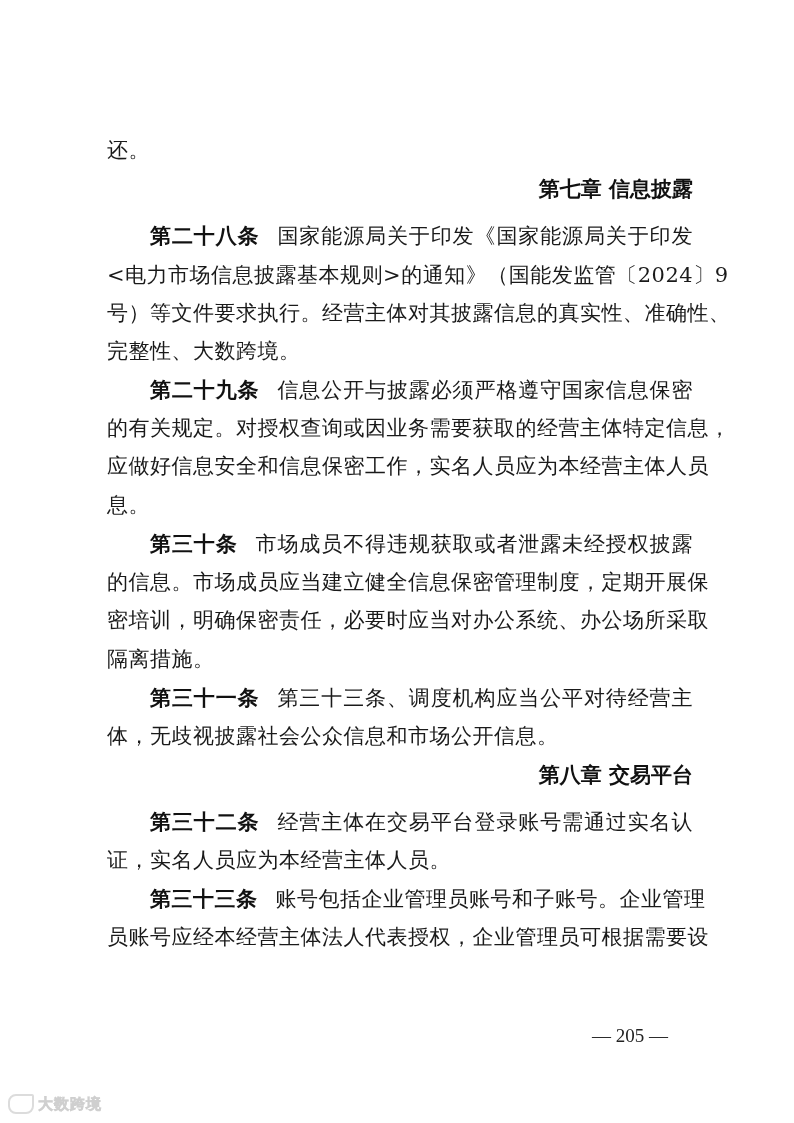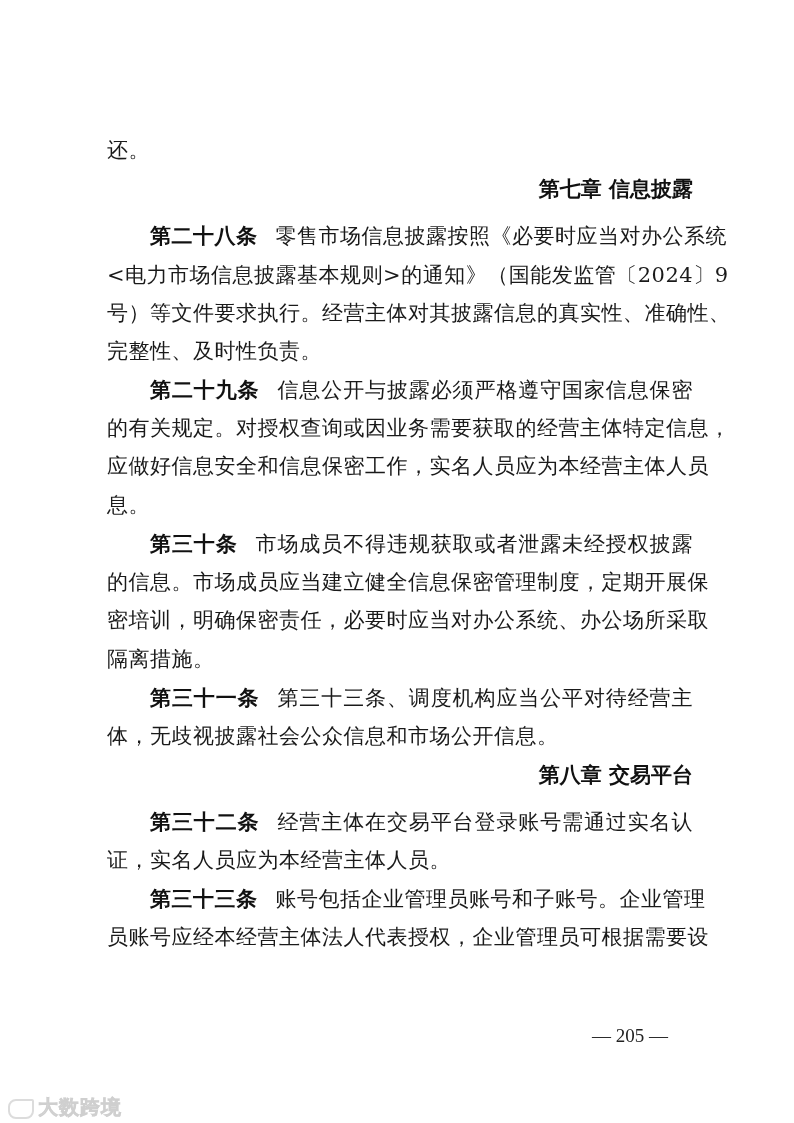--- a/index.html
+++ b/index.html
@@ -10,40 +10,40 @@
           font-size: 21px; line-height: 38px; white-space: nowrap;
           text-align: justify; text-align-last: justify; letter-spacing: 0.5px; }
   .line.last { text-align-last: left; }
   .line.indent { padding-left: 43px; width: 543px; }
   .art { font-family: Liberation Serif, serif; font-weight: bold; color: #111; margin-right: 18px; }
   .chapter { position: absolute; left: 0; width: 586px; text-align: right;
              font-family: "DejaVu Sans", "Liberation Sans", sans-serif; font-weight: bold;
              font-size: 21px; line-height: 38px; color: #111; }
   .pagenum { position: absolute; left: 592px; top: 1022px; font-size: 19px; line-height: 28px; color: #222;
              font-family: "Liberation Serif", "DejaVu Serif", serif; }
-  .watermark { position: absolute; left: 8px; top: 1094px; font-size: 20px; color: #e2e2e2;
+  .watermark { position: absolute; left: 8px; top: 1094px; font-size: 15px; color: #e2e2e2;
                font-family: "DejaVu Sans", sans-serif; font-weight: bold; letter-spacing: 1px;
                -webkit-text-stroke: 0.6px #cfcfcf; }
   .watermark .logo { display: inline-block; width: 22px; height: 16px; vertical-align: middle;
                      border: 2px solid #dcdcdc; border-radius: 8px 2px 8px 8px; margin-right: 4px; }
 </style>
 </head>
 <body>
 
 <div class="page">
   <div class="line last" style="top:131px">还。</div>
 
   <div class="chapter" style="top:170px">第七章  信息披露</div>
 
   <div class="line indent" style="top:217px">
-    <span class="art">第二十八条</span><span>零售市场信息披露按照《必要时应当对办公系统</span>
+    <span class="art">第二十八条</span><span>国家能源局关于印发《国家能源局关于印发</span>
   </div>
   <div class="line" style="top:256px">&lt;电力市场信息披露基本规则&gt;的通知》（国能发监管〔2024〕9</div>
   <div class="line" style="top:294px">号）等文件要求执行。经营主体对其披露信息的真实性、准确性、</div>
-  <div class="line last" style="top:332px">完整性、及时性负责。</div>
+  <div class="line last" style="top:332px">完整性、大数跨境。</div>
 
   <div class="line indent" style="top:371px">
     <span class="art">第二十九条</span><span>信息公开与披露必须严格遵守国家信息保密</span>
   </div>
   <div class="line" style="top:409px">的有关规定。对授权查询或因业务需要获取的经营主体特定信息，</div>
   <div class="line" style="top:447px">应做好信息安全和信息保密工作，实名人员应为本经营主体人员</div>
   <div class="line last" style="top:486px">息。</div>
 
   <div class="line indent" style="top:525px">
     <span class="art">第三十条</span><span>市场成员不得违规获取或者泄露未经授权披露</span>

